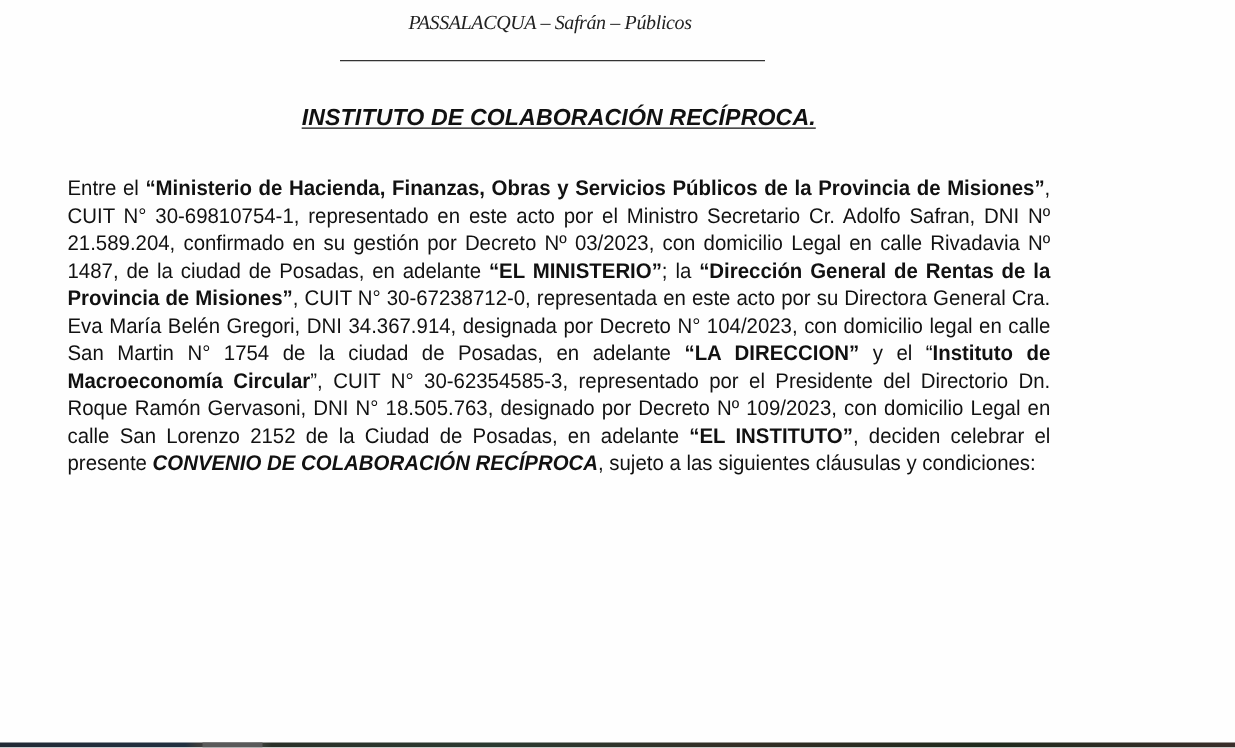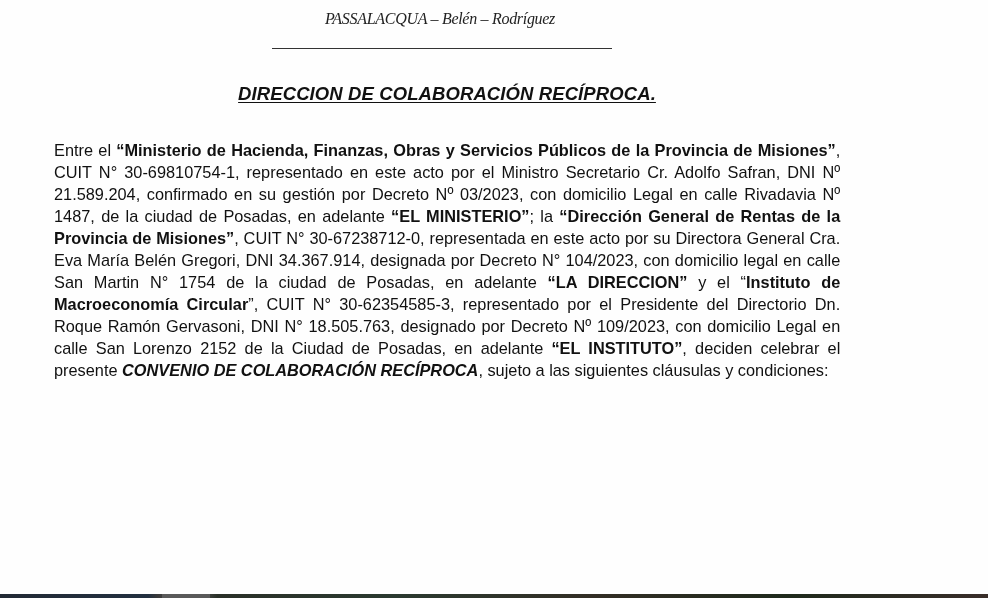--- a/index.html
+++ b/index.html
@@ -84,24 +84,24 @@
       left: 162px;
       width: 48px;
       height: 4px;
       background: #5a5a5a;
     }
   </style>
 </head>
 <body>
 
 <div class="page">
-  <div class="header-authors">PASSALACQUA – Belén – Rodríguez</div>
+  <div class="header-authors">PASSALACQUA – Safrán – Públicos</div>
   <div class="header-rule"></div>
 
-  <div class="doc-title">DIRECCION DE COLABORACIÓN RECÍPROCA.</div>
+  <div class="doc-title">INSTITUTO DE COLABORACIÓN RECÍPROCA.</div>
 
   <p class="body-text" style="margin:0;">
     <span>Entre el </span><b>“Ministerio de Hacienda, Finanzas, Obras y Servicios Públicos de la Provincia de Misiones”</b><span>, CUIT N° 30-69810754-1, representado en este acto por el Ministro Secretario Cr. Adolfo Safran, DNI Nº 21.589.204, confirmado en su gestión por Decreto Nº 03/2023, con domicilio Legal en calle Rivadavia Nº 1487, de la ciudad de Posadas, en adelante </span><b>“EL MINISTERIO”</b><span>; la </span><b>“Dirección General de Rentas de la Provincia de Misiones”</b><span>, CUIT N° 30-67238712-0, representada en este acto por su Directora General Cra. Eva María Belén Gregori, DNI 34.367.914, designada por Decreto N° 104/2023, con domicilio legal en calle San Martin N° 1754 de la ciudad de Posadas, en adelante </span><b>“LA DIRECCION”</b><span> y el “</span><b>Instituto de Macroeconomía Circular</b><span>”, CUIT N° 30-62354585-3, representado por el Presidente del Directorio Dn. Roque Ramón Gervasoni, DNI N° 18.505.763, designado por Decreto Nº 109/2023, con domicilio Legal en calle San Lorenzo 2152 de la Ciudad de Posadas, en adelante </span><b>“EL INSTITUTO”</b><span>, deciden celebrar el presente </span><span class="bi">CONVENIO DE COLABORACIÓN RECÍPROCA</span><span>, sujeto a las siguientes cláusulas y condiciones:</span>
   </p>
 </div>
 
 <div class="bottom-bar">
   <div class="seg"></div>
 </div>
 

